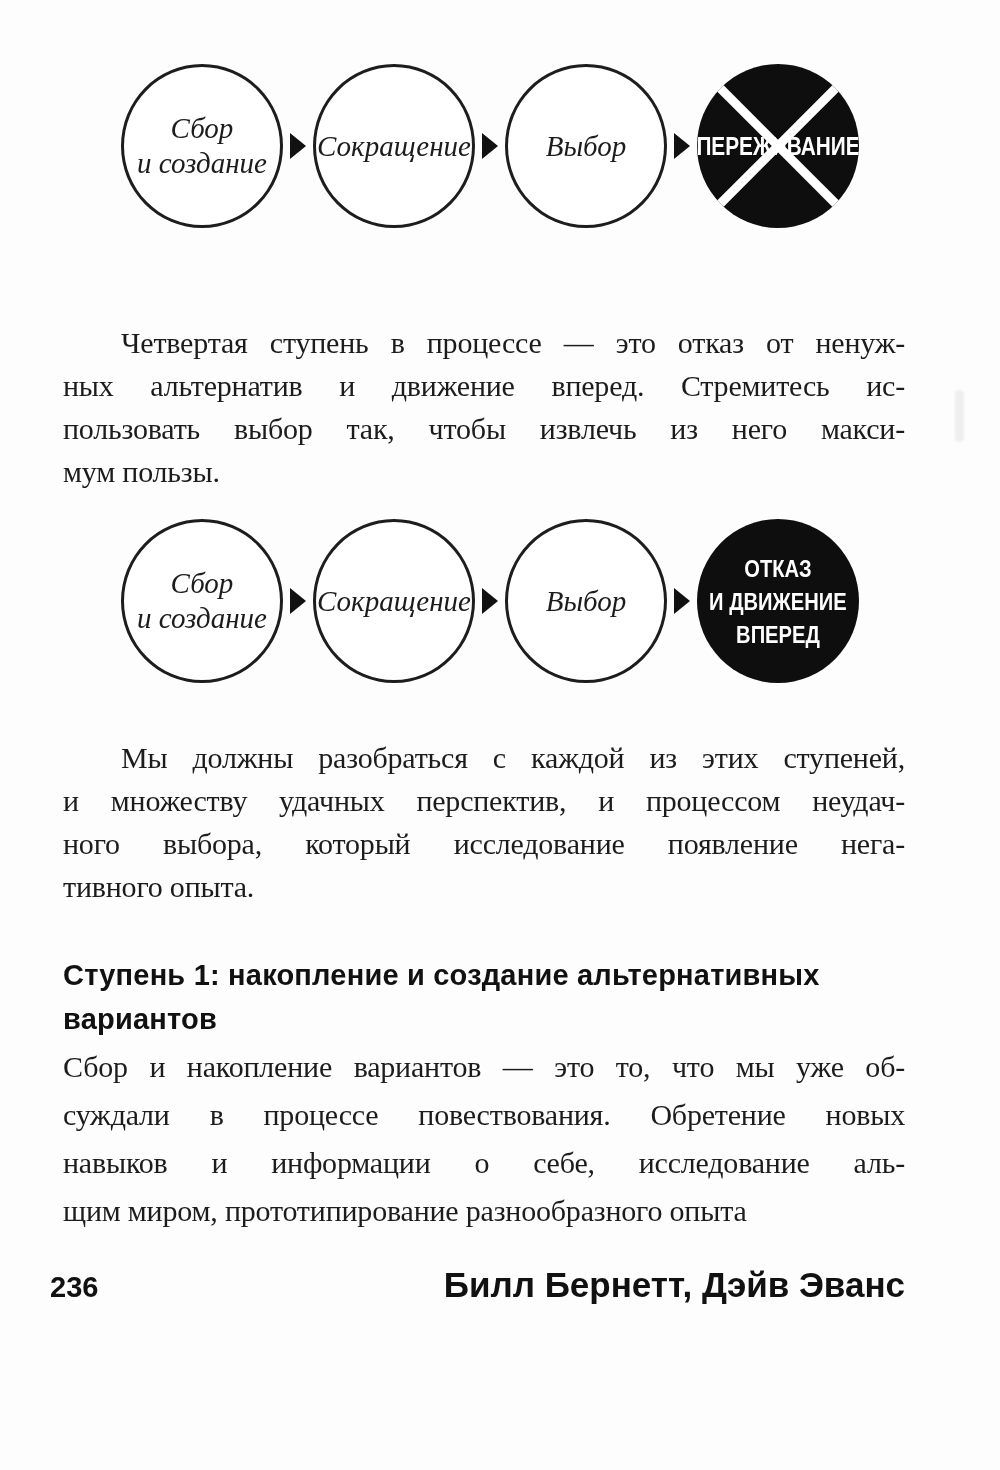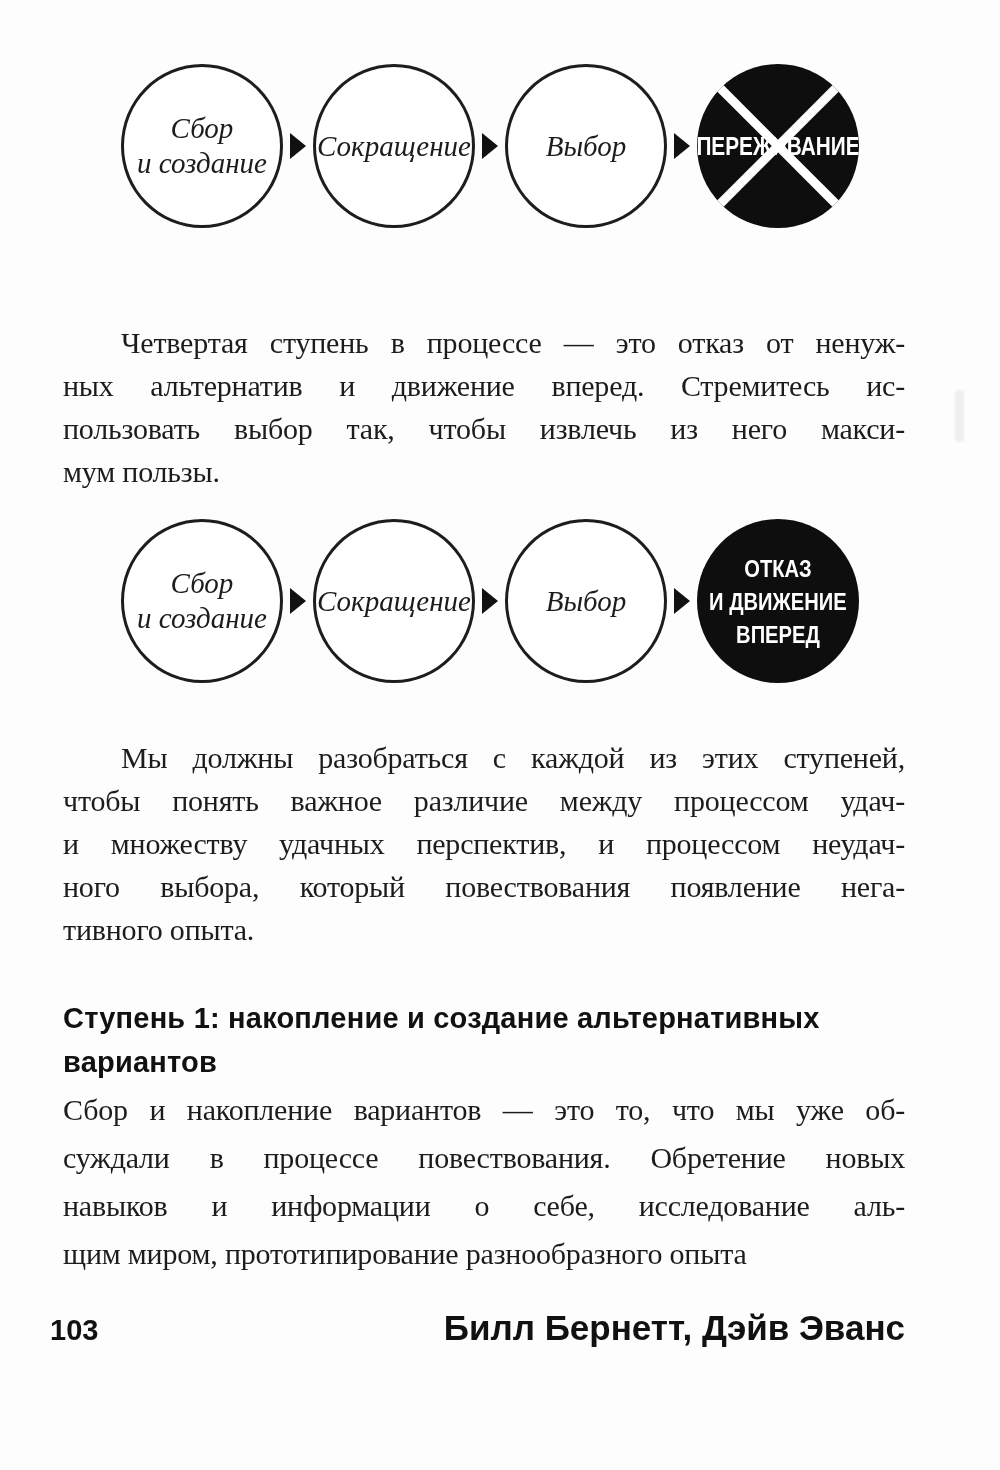--- a/index.html
+++ b/index.html
@@ -163,37 +163,36 @@
       <div class="stop-label">
         <span class="sl">ОТКАЗ</span>
         <span class="sl">И ДВИЖЕНИЕ</span>
         <span class="sl">ВПЕРЕД</span>
       </div>
     </div>
   </div>
 
   <div class="para p-second">
     <span class="line indent">Мы должны разобраться с каждой из этих ступеней,</span>
-    <span class="line">чтобы понять важное различие между процессом удач-</span>
     <span class="line">и множеству удачных перспектив, и процессом неудач-</span>
-    <span class="line">ного выбора, который повествования появление нега-</span>
+    <span class="line">ного выбора, который исследование появление нега-</span>
     <span class="line last">тивного опыта.</span>
   </div>
 
   <h2 class="heading">
     <span class="hline">Ступень 1: накопление и создание альтернативных</span>
     <span class="hline">вариантов</span>
   </h2>
 
   <div class="para p-third">
     <span class="line">Сбор и накопление вариантов — это то, что мы уже об-</span>
     <span class="line">суждали в процессе повествования. Обретение новых</span>
     <span class="line">навыков и информации о себе, исследование аль-</span>
     <span class="line last">щим миром, прототипирование разнообразного опыта</span>
   </div>
 
   <div class="footer">
-    <span class="pagenum">103</span>
+    <span class="pagenum">236</span>
     <span class="authors">Билл Бернетт, Дэйв Эванс</span>
   </div>
 
   <div class="artifact"></div>
 </div>
 
 </body></html>

